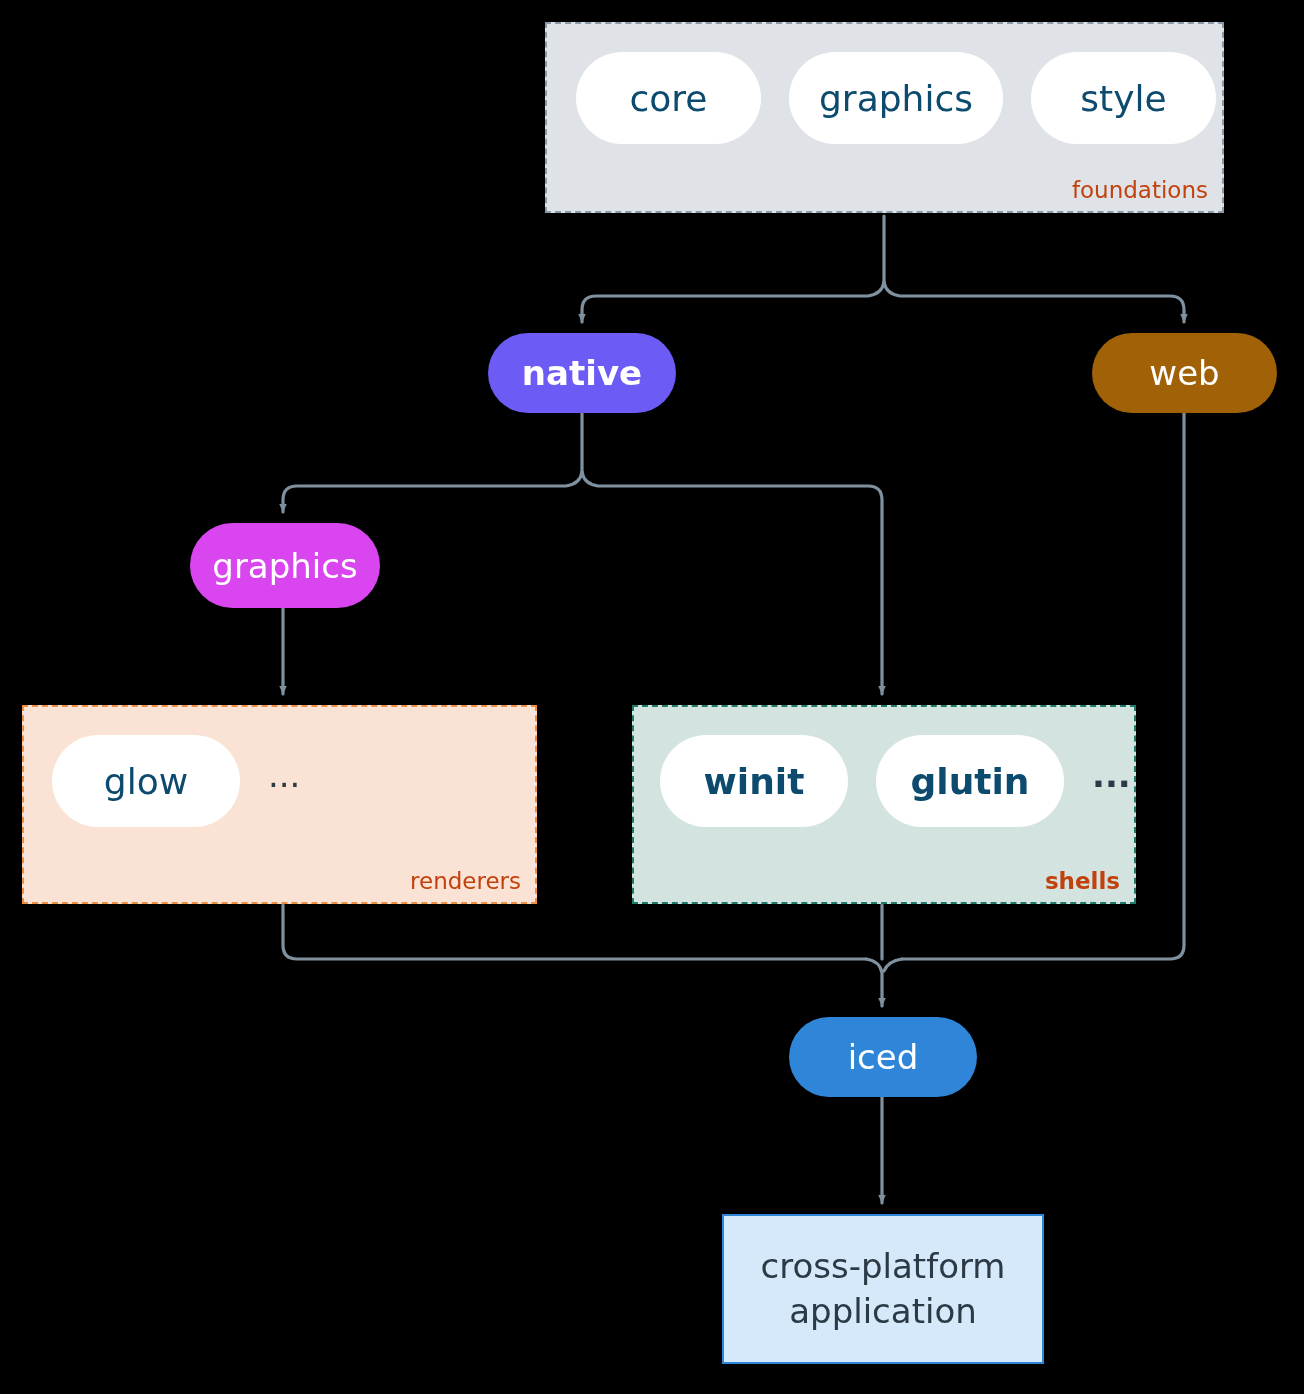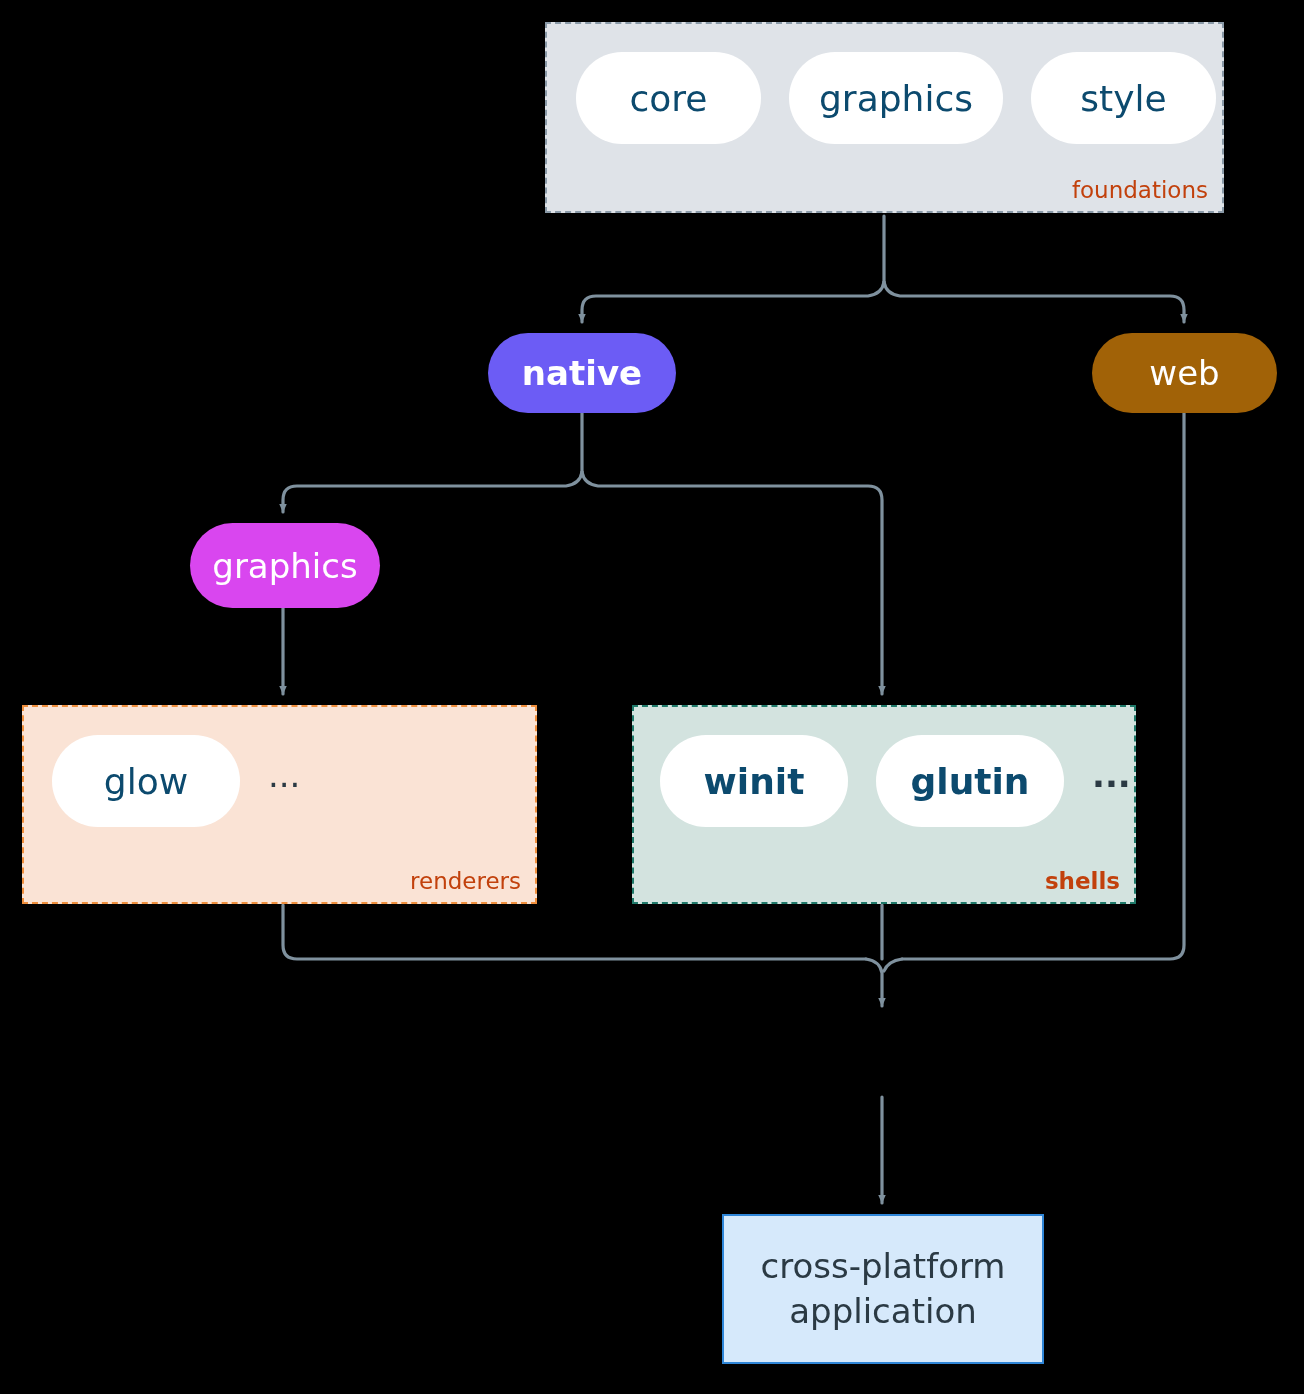--- a/index.html
+++ b/index.html
@@ -231,19 +231,20 @@
     </div>
     <div class="cluster-label">shells</div>
   </div>
 
   <div class="node stadium" id="node-native">native</div>
 
   <div class="node stadium" id="node-web">web</div>
 
   <div class="node stadium" id="node-graphics">graphics</div>
 
+  <div class="node stadium" id="node-iced">iced</div>
 
   <div class="node" id="node-application">
     <span class="line">cross-platform</span>
     <span class="line">application</span>
   </div>
 
 </div>
 
 </body></html>

